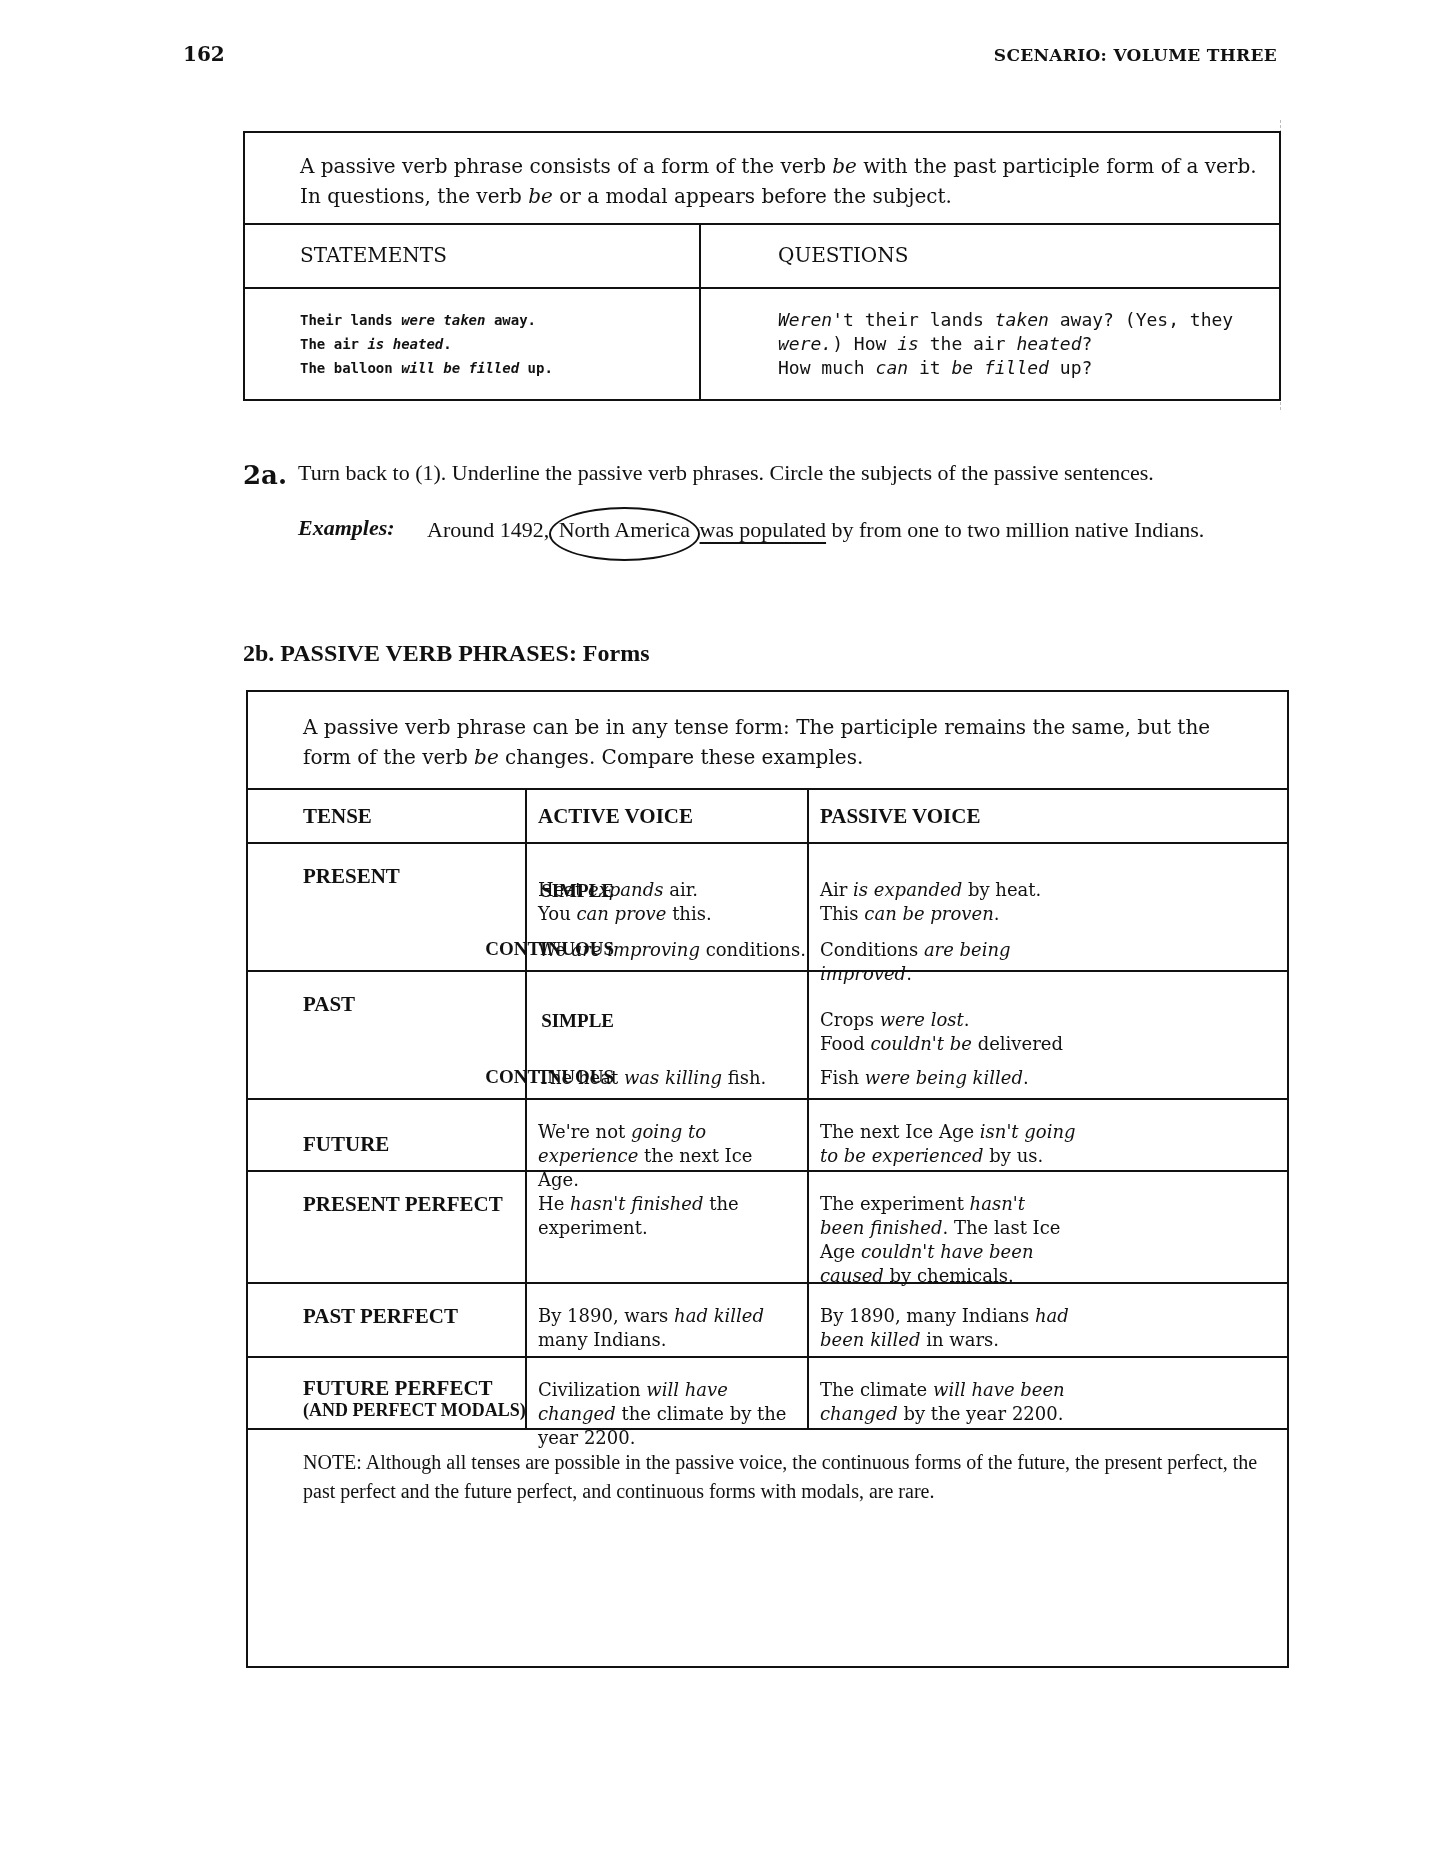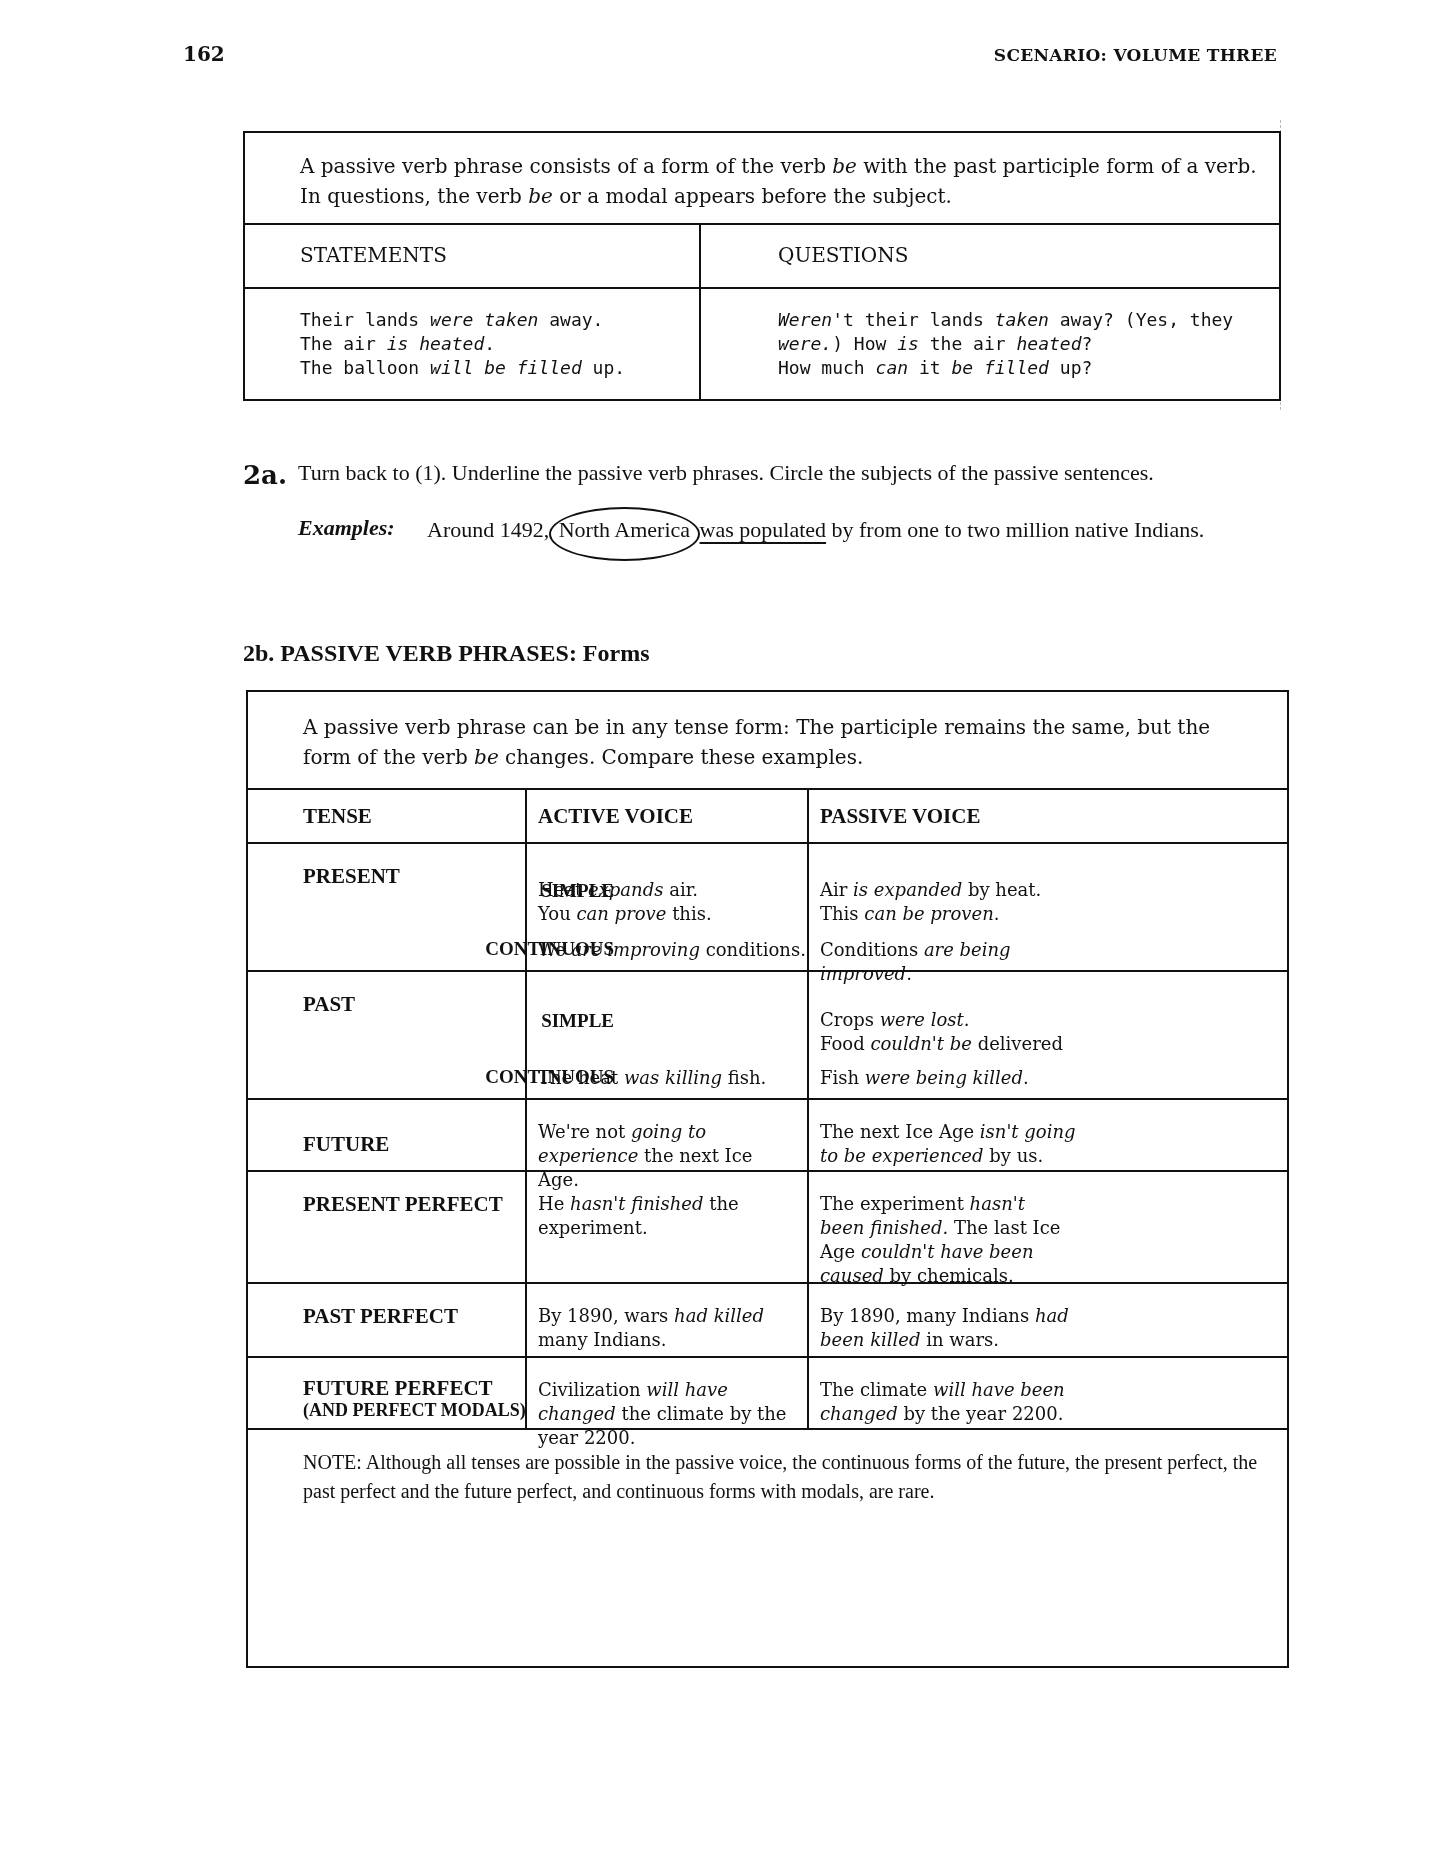--- a/index.html
+++ b/index.html
@@ -10,21 +10,21 @@
   .running-head { right: 168px; top: 45px; font-size: 17px; font-weight: bold; letter-spacing: 0.3px; }
 
   
   .box1 { left: 243px; top: 131px; width: 1038px; height: 270px; border: 2px solid #111; box-sizing: border-box; }
   .box1 .intro { position: absolute; left: 55px; top: 18px; width: 960px; font-size: 20px; line-height: 30px; }
   .box1 .hline1 { position: absolute; left: 0; right: 0; top: 90px; border-top: 2px solid #111; }
   .box1 .hline2 { position: absolute; left: 0; right: 0; top: 154px; border-top: 2px solid #111; }
   .box1 .vline { position: absolute; left: 454px; top: 90px; bottom: 0; border-left: 2px solid #111; }
   .box1 .h-st { position: absolute; left: 55px; top: 110px; font-size: 20px; }
   .box1 .h-q { position: absolute; left: 533px; top: 110px; font-size: 20px; }
-  .box1 .col-st { position: absolute; left: 55px; top: 175px; font-size: 18px; line-height: 24px; font-family: "DejaVu Sans Mono","Liberation Mono", monospace; }
+  .box1 .col-st { position: absolute; left: 55px; top: 175px; font-size: 14px; line-height: 24px; font-family: "DejaVu Sans Mono","Liberation Mono", monospace; font-weight: bold; }
   .box1 .col-q { position: absolute; left: 533px; top: 175px; width: 470px; font-size: 18px; line-height: 24px; font-family: "DejaVu Sans Mono","Liberation Mono", monospace; }
   .serifish { font-family: "Liberation Serif", serif; font-size: 21px; }
 
   
   .ex2a-num { left: 243px; top: 460px; font-size: 26px; font-weight: bold; }
   .ex2a-text { left: 298px; top: 460px; font-size: 22px; font-family: "Liberation Serif", serif; }
   .examples-label { left: 298px; top: 515px; font-size: 22px; font-style: italic; font-weight: bold; font-family: "Liberation Serif", serif; text-align: right; }
   .examples-body { left: 427px; top: 515px; width: 830px; font-size: 22px; line-height: 30px; font-family: "Liberation Serif", serif; }
   .circled { position: relative; display: inline-block; padding: 0 4px; }
   .circled::after { content: ""; position: absolute; left: -6px; right: -6px; top: -8px; bottom: -16px; border: 2.5px solid #111; border-radius: 50%; }

